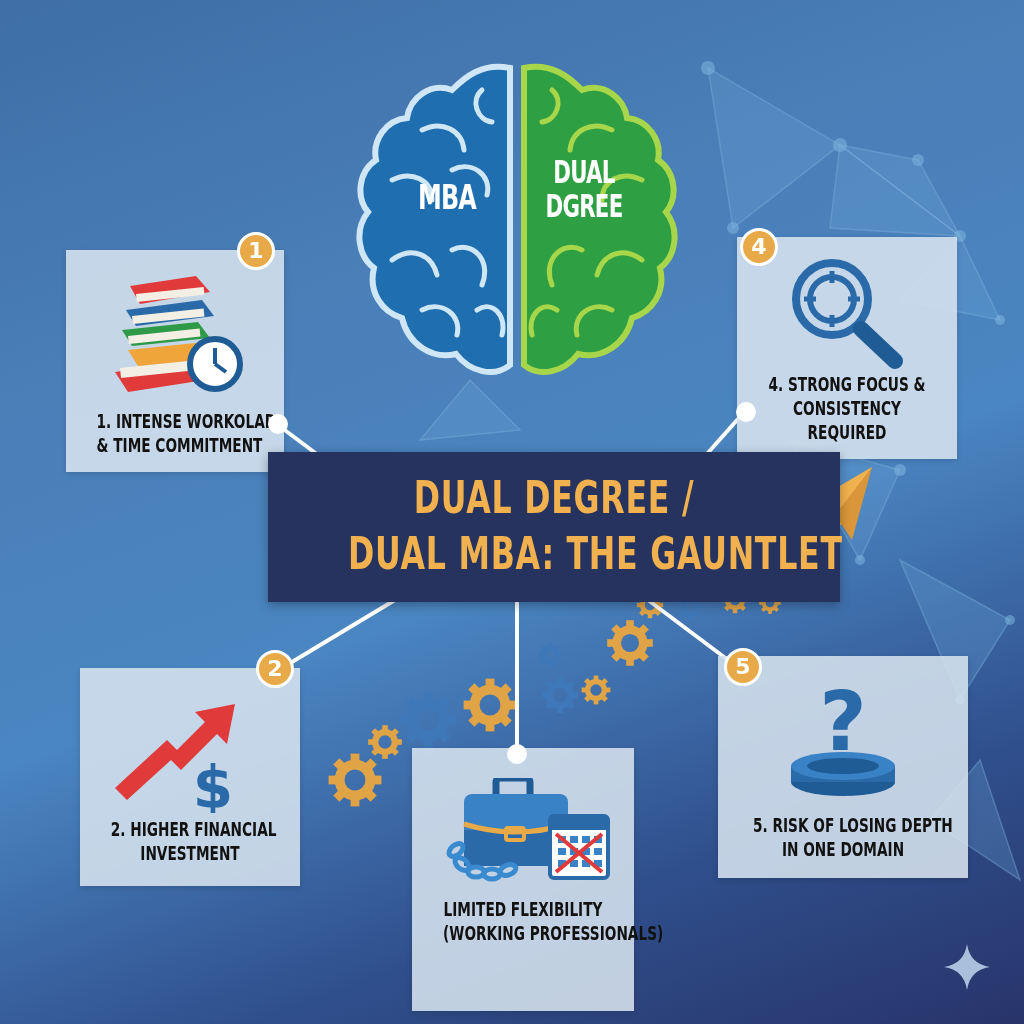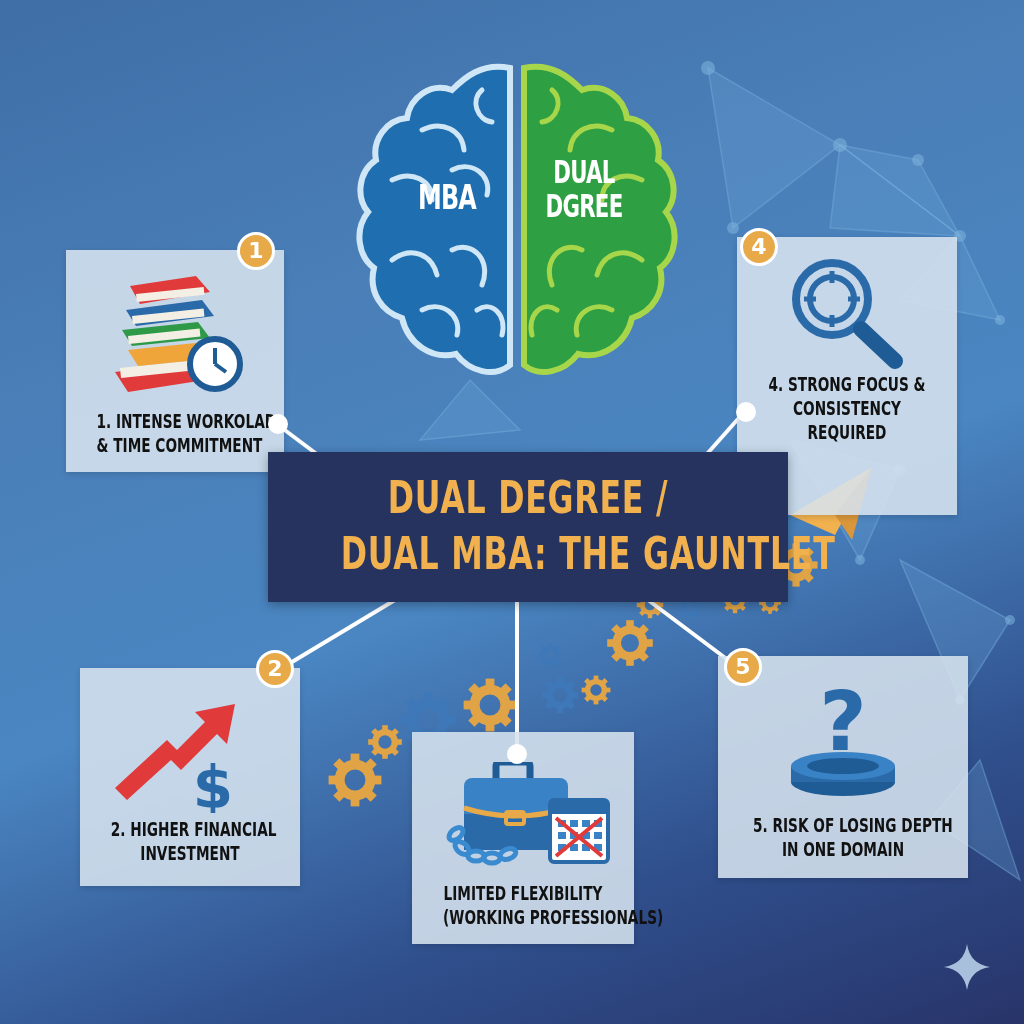--- a/index.html
+++ b/index.html
@@ -38,21 +38,21 @@
     }
     .badge {
       position: absolute; width: 38px; height: 38px; border-radius: 50%;
       background: #e8a948; border: 3px solid #fff; box-sizing: border-box;
       color: #fff; font-weight: bold; font-size: 22px; text-align: center; line-height: 32px;
       font-family: "DejaVu Sans", sans-serif;
     }
     .dot { position: absolute; width: 20px; height: 20px; border-radius: 50%; background: #fff; }
 
     .title-box {
-      position: absolute; left: 268px; top: 452px; width: 520px; height: 150px;
+      position: absolute; left: 268px; top: 452px; width: 572px; height: 150px;
       background: #26335f; box-shadow: 0 3px 10px rgba(0,0,0,0.3);
     }
     .title-line {
       position: absolute; left: 0; right: 0; text-align: center; color: #f0b14e;
       font-family: "DejaVu Sans", sans-serif; font-weight: bold; font-size: 44px;
       transform: scaleX(0.72); white-space: nowrap; letter-spacing: 1px;
     }
     .title-line.l1 { top: 20px; }
     .title-line.l2 { top: 76px; }
 
@@ -207,21 +207,21 @@
       <text x="98" y="120" font-family="DejaVu Sans, sans-serif" font-weight="bold" font-size="58" fill="#2a6aa8" text-anchor="middle">$</text>
     </svg>
   </div>
   <div class="card-label" style="top:150px;">
     <div>2. HIGHER FINANCIAL</div>
     <div>INVESTMENT</div>
   </div>
 </div>
 <div class="badge" style="left:256px; top:650px;">2</div>
 
-<div class="card" style="left:412px; top:732px; width:222px; height:212px;">
+<div class="card" style="left:412px; top:748px; width:222px; height:263px;">
   <div class="icon" style="left:28px; top:30px; width:170px; height:108px;">
     <svg viewBox="0 0 170 108" xmlns="http://www.w3.org/2000/svg">
       <rect x="56" y="0" width="34" height="20" rx="4" fill="none" stroke="#1f5b95" stroke-width="7"></rect>
       <rect x="24" y="16" width="104" height="72" rx="8" fill="#3a82c6"></rect>
       <rect x="24" y="52" width="104" height="36" fill="#2a6aa8"></rect>
       <path d="M24,46 Q76,62 128,46" stroke="#e8a948" stroke-width="5" fill="none"></path>
       <rect x="66" y="50" width="18" height="12" rx="2" fill="none" stroke="#e8a948" stroke-width="4"></rect>
       <g fill="none" stroke="#3a8ad0" stroke-width="5">
         <ellipse cx="16" cy="72" rx="8" ry="5" transform="rotate(-40 16 72)"></ellipse>
         <ellipse cx="22" cy="86" rx="8" ry="5" transform="rotate(40 22 86)"></ellipse>
@@ -249,21 +249,21 @@
       <line x1="162" y1="56" x2="116" y2="94" stroke="#e03a3a" stroke-width="4"></line>
     </svg>
   </div>
   <div class="card-label" style="top:150px;">
     <div>LIMITED FLEXIBILITY</div>
     <div>(WORKING PROFESSIONALS)</div>
   </div>
 </div>
 <div class="dot" style="left:507px; top:744px;"></div>
 
-<div class="card" style="left:737px; top:237px; width:220px; height:278px;">
+<div class="card" style="left:737px; top:237px; width:220px; height:222px;">
   <div class="icon" style="left:50px; top:20px; width:120px; height:115px;">
     <svg viewBox="0 0 120 115" xmlns="http://www.w3.org/2000/svg">
       <circle cx="45" cy="42" r="36" fill="none" stroke="#2a6aa8" stroke-width="8"></circle>
       <circle cx="45" cy="42" r="22" fill="none" stroke="#2a6aa8" stroke-width="6"></circle>
       <line x1="45" y1="14" x2="45" y2="26" stroke="#2a6aa8" stroke-width="5"></line>
       <line x1="45" y1="58" x2="45" y2="70" stroke="#2a6aa8" stroke-width="5"></line>
       <line x1="17" y1="42" x2="29" y2="42" stroke="#2a6aa8" stroke-width="5"></line>
       <line x1="61" y1="42" x2="73" y2="42" stroke="#2a6aa8" stroke-width="5"></line>
       <line x1="74" y1="72" x2="108" y2="104" stroke="#1f5b95" stroke-width="16" stroke-linecap="round"></line>
     </svg>

